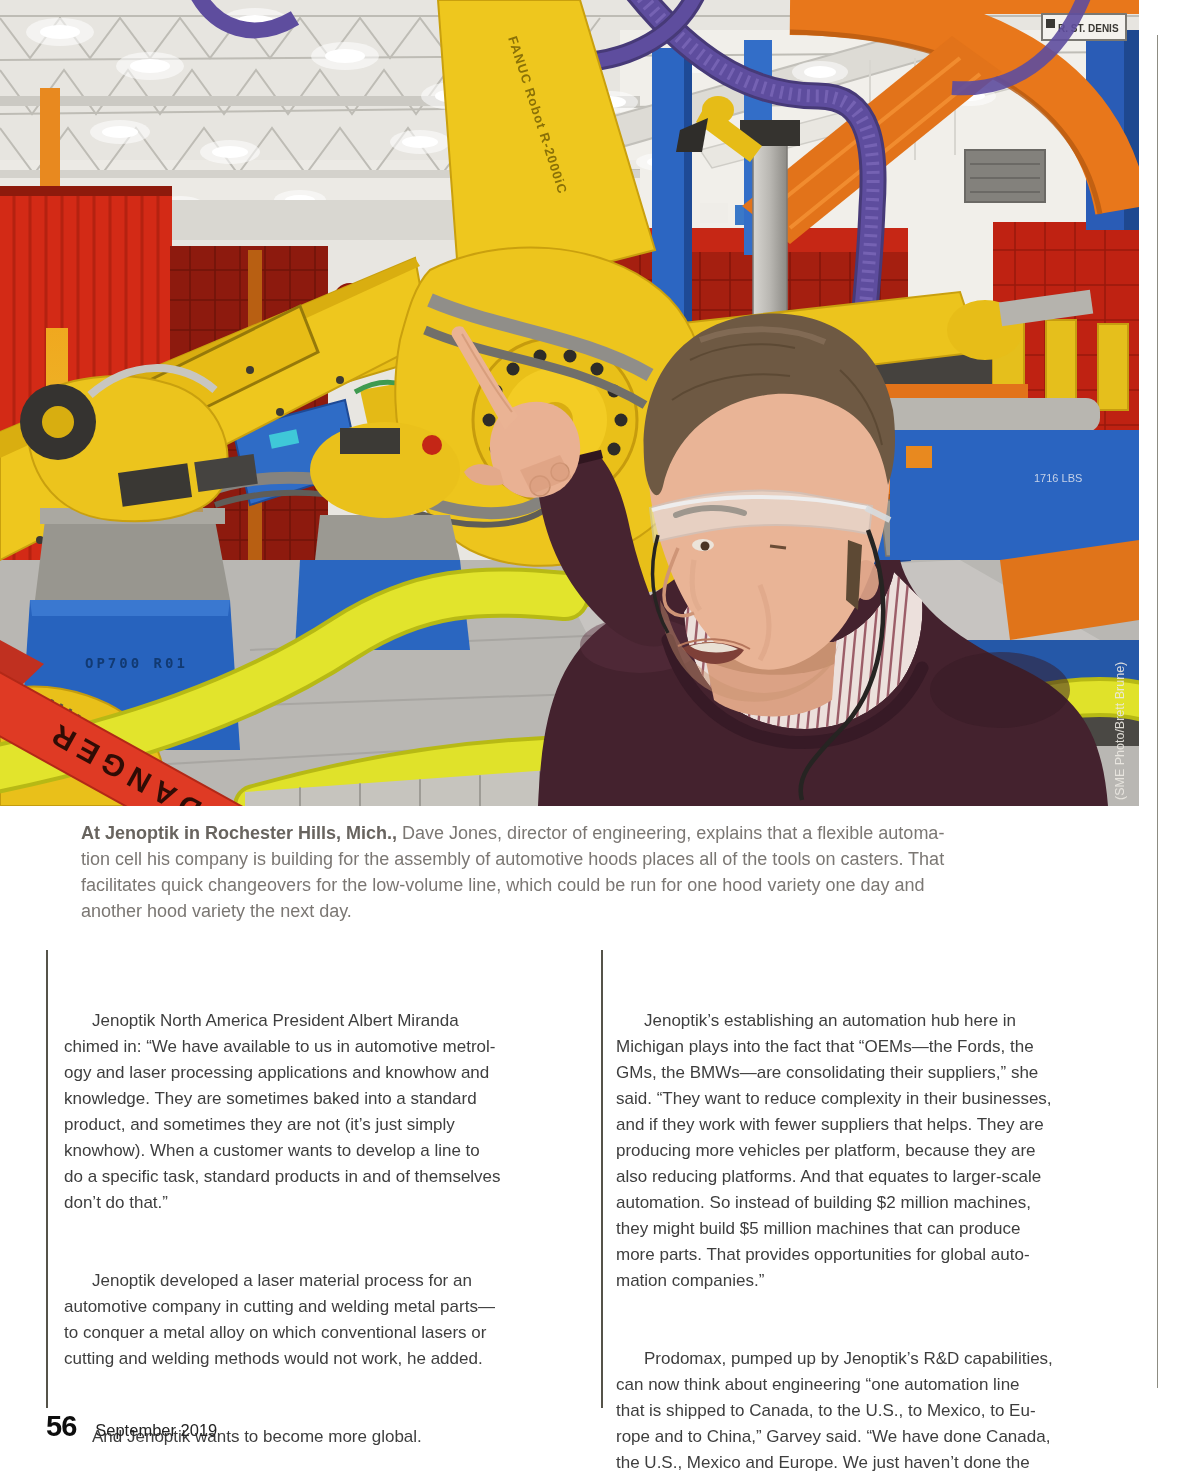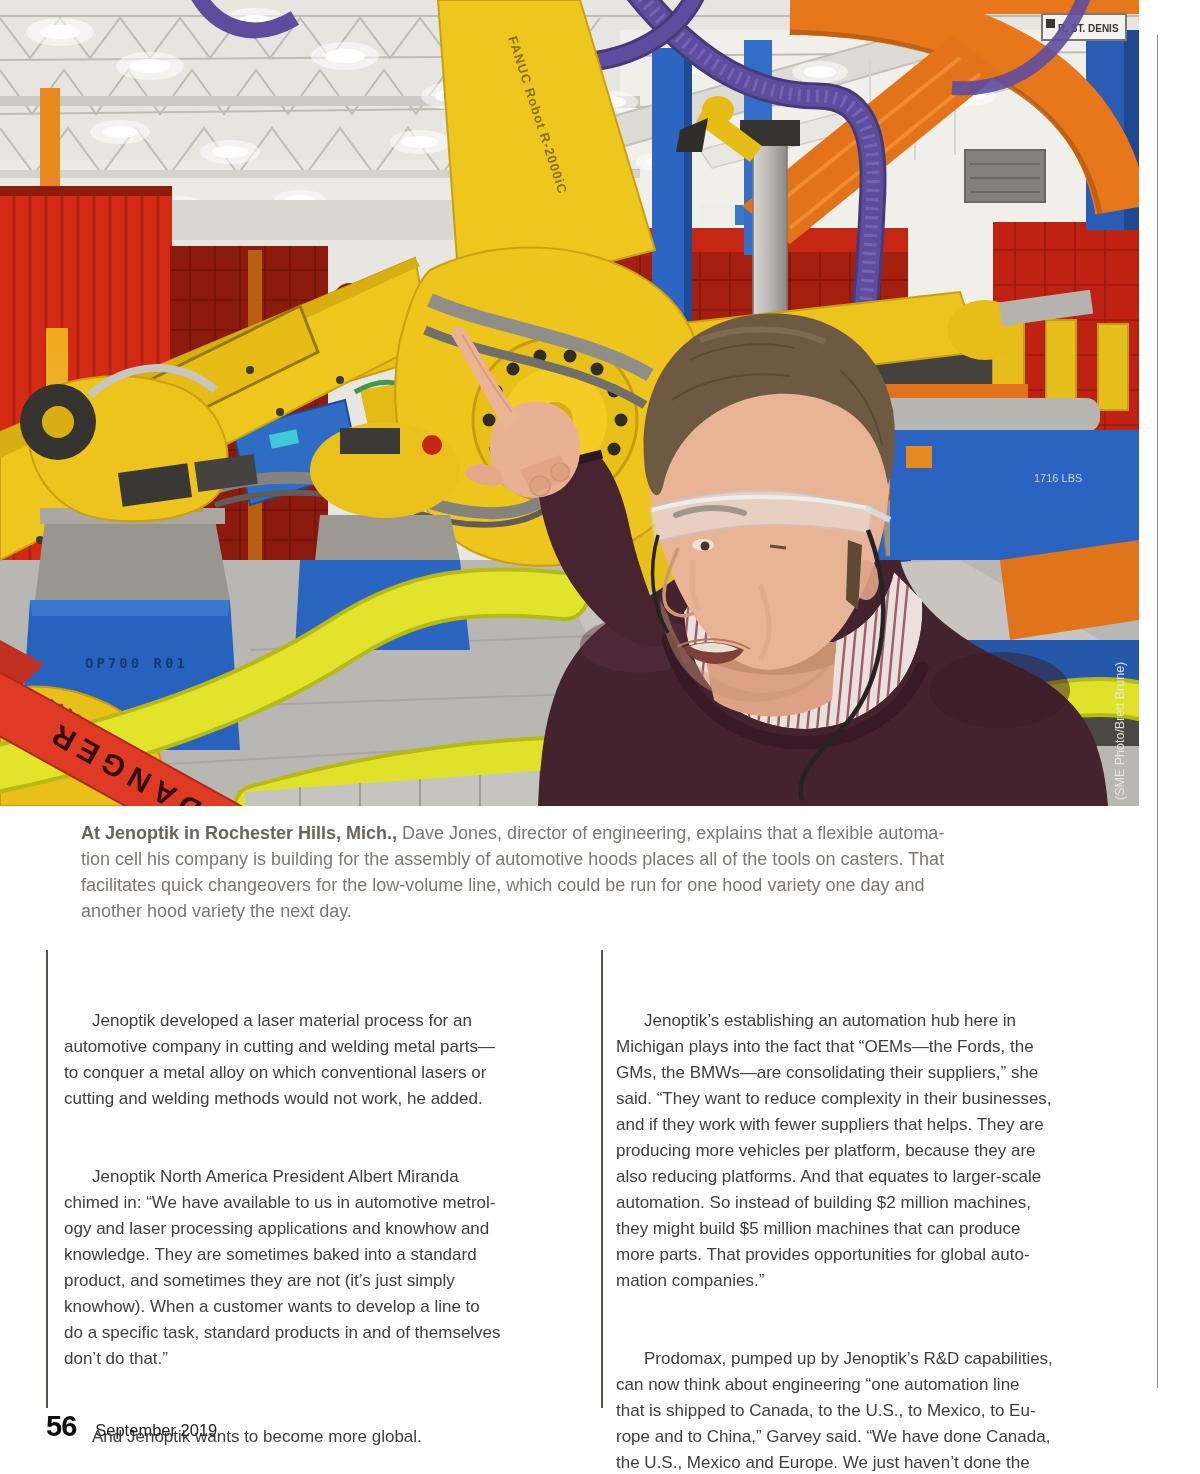--- a/index.html
+++ b/index.html
@@ -522,32 +522,32 @@
   <div class="vrule-right"></div>
   <div class="col-rule rule-a"></div>
   <div class="col-rule rule-b"></div>
 
   <div class="caption"><span class="cap-lead">At Jenoptik in Rochester Hills, Mich.,</span><span> Dave Jones, director of engineering, explains that a flexible automa-
 tion cell his company is building for the assembly of automotive hoods places all of the tools on casters. That
 facilitates quick changeovers for the low-volume line, which could be run for one hood variety one day and
 another hood variety the next day.</span></div>
 
   <div class="col col-left">
-    <p>Jenoptik developed a laser material process for an
-automotive company in cutting and welding metal parts—
-to conquer a metal alloy on which conventional lasers or
-cutting and welding methods would not work, he added.</p>
     <p>Jenoptik North America President Albert Miranda
 chimed in: “We have available to us in automotive metrol-
 ogy and laser processing applications and knowhow and
 knowledge. They are sometimes baked into a standard
 product, and sometimes they are not (it’s just simply
 knowhow). When a customer wants to develop a line to
 do a specific task, standard products in and of themselves
 don’t do that.”</p>
+    <p>Jenoptik developed a laser material process for an
+automotive company in cutting and welding metal parts—
+to conquer a metal alloy on which conventional lasers or
+cutting and welding methods would not work, he added.</p>
     <p>And Jenoptik wants to become more global.</p>
     
   </div>
   <div class="col col-right">
     <p>Jenoptik’s establishing an automation hub here in
 Michigan plays into the fact that “OEMs—the Fords, the
 GMs, the BMWs—are consolidating their suppliers,” she
 said. “They want to reduce complexity in their businesses,
 and if they work with fewer suppliers that helps. They are
 producing more vehicles per platform, because they are

